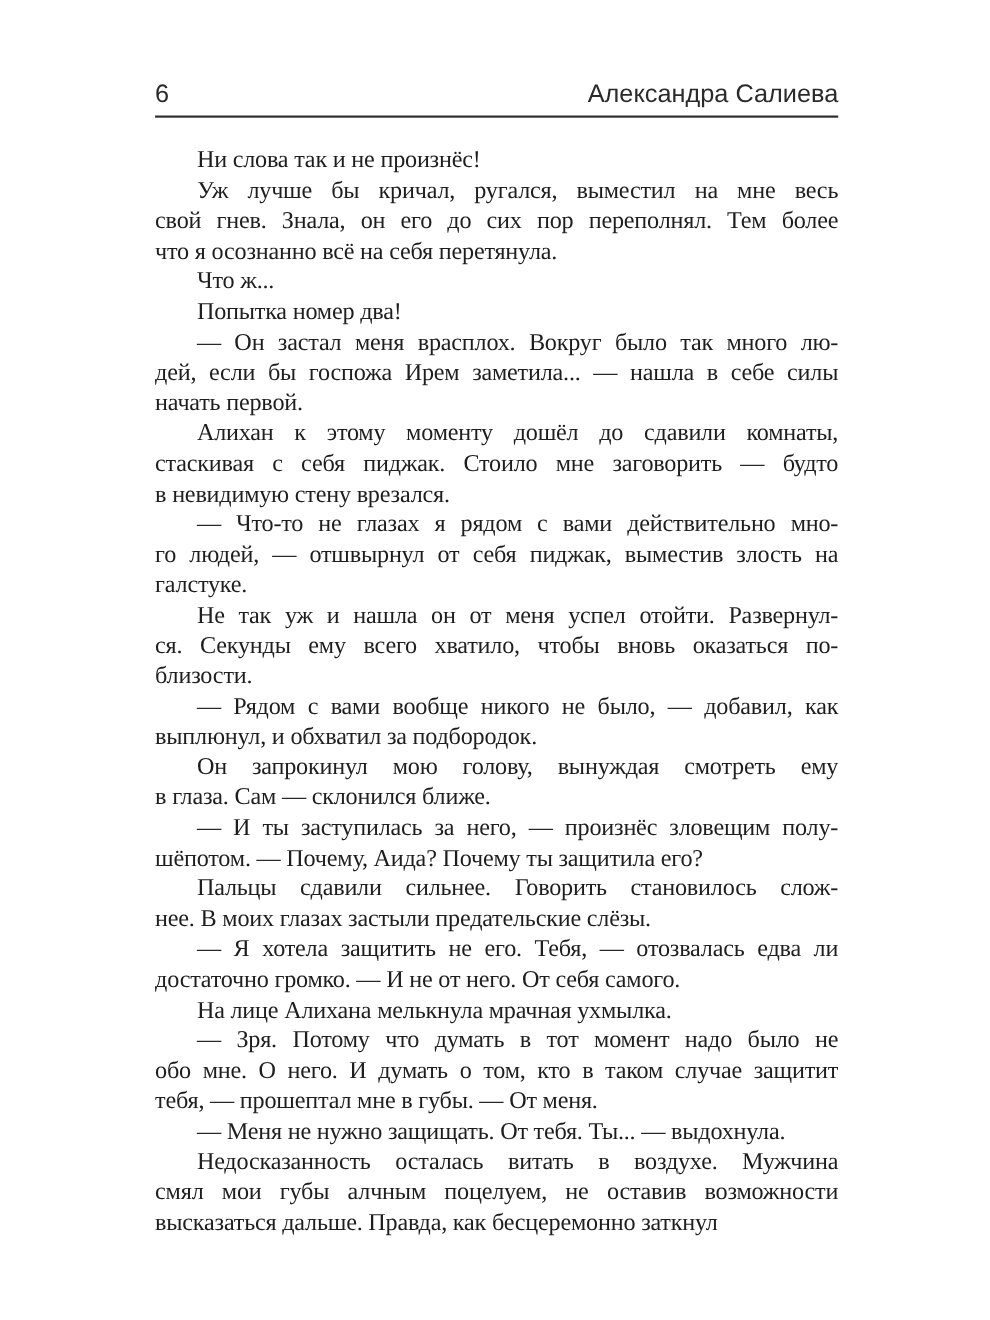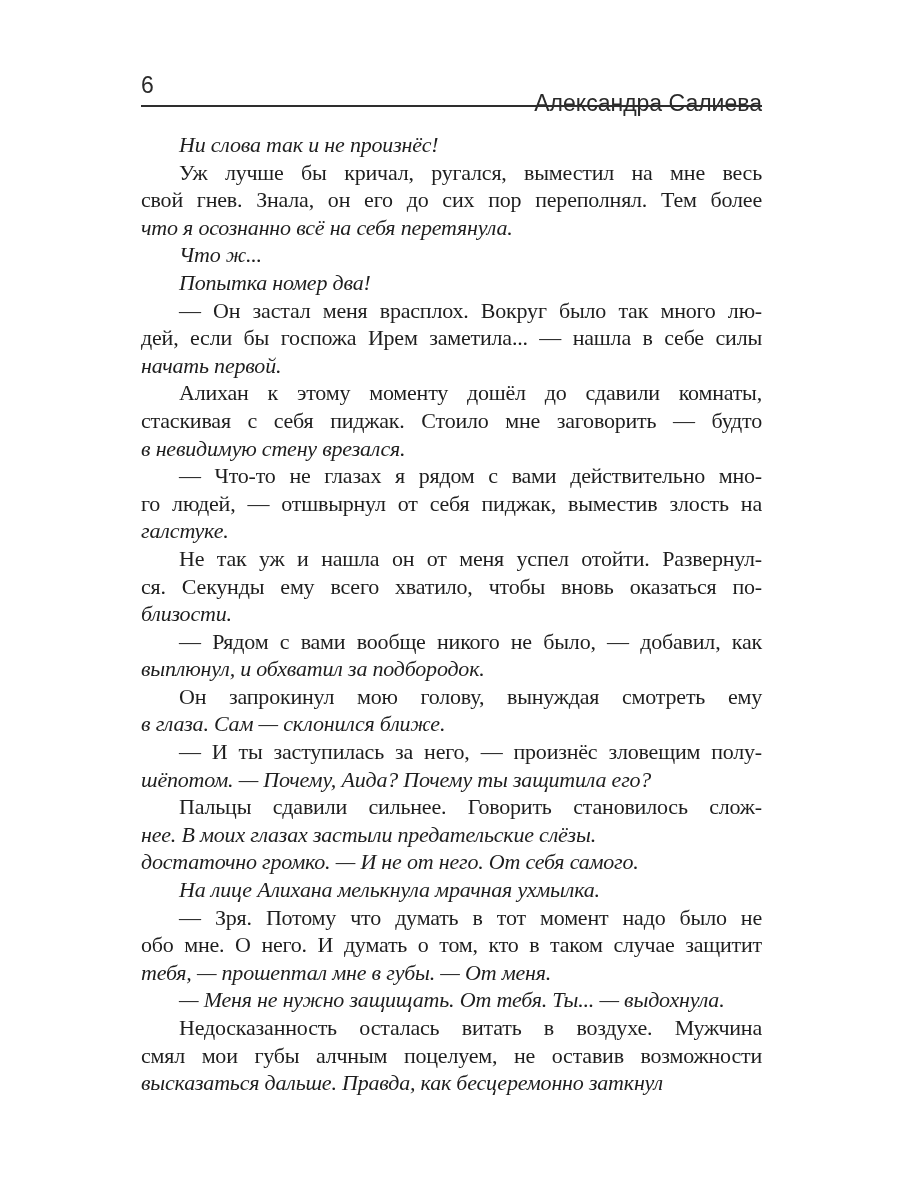--- a/index.html
+++ b/index.html
@@ -27,21 +27,21 @@
     color: #2a2a2a;
   }
   .page-number {
     position: absolute;
     left: 0;
     top: 0;
   }
   .running-head {
     position: absolute;
     right: 0;
-    top: 18px;
+    top: 0;
   }
   .header-rule {
     position: absolute;
     left: 141px;
     top: 105px;
     width: 621px;
     height: 2px;
     background: #2e2e2e;
   }
   .text-block {
@@ -61,21 +61,20 @@
     text-align: justify;
     text-align-last: justify;
     white-space: nowrap;
   }
   .line.first {
     text-indent: 38px;
   }
   .line.last {
     text-align-last: left;
     white-space: normal;
-    font-style: italic;
   }
 </style>
 </head>
 <body>
 
 <div class="page">
   <div class="header">
     <span class="page-number">6</span>
     <span class="running-head">Александра Салиева</span>
   </div>
@@ -125,20 +124,21 @@
       </div>
       <div class="paragraph">
         <div class="line first">— И ты заступилась за него, — произнёс зловещим полу-</div>
         <div class="line last">шёпотом. — Почему, Аида? Почему ты защитила его?</div>
       </div>
       <div class="paragraph">
         <div class="line first">Пальцы сдавили сильнее. Говорить становилось слож-</div>
         <div class="line last">нее. В моих глазах застыли предательские слёзы.</div>
       </div>
       <div class="paragraph">
+        <div class="line first">— Я хотела защитить не его. Тебя, — отозвалась едва ли</div>
         <div class="line last">достаточно громко. — И не от него. От себя самого.</div>
       </div>
       <div class="paragraph">
         <div class="line first last">На лице Алихана мелькнула мрачная ухмылка.</div>
       </div>
       <div class="paragraph">
         <div class="line first">— Зря. Потому что думать в тот момент надо было не</div>
         <div class="line">обо мне. О него. И думать о том, кто в таком случае защитит</div>
         <div class="line last">тебя, — прошептал мне в губы. — От меня.</div>
       </div>

